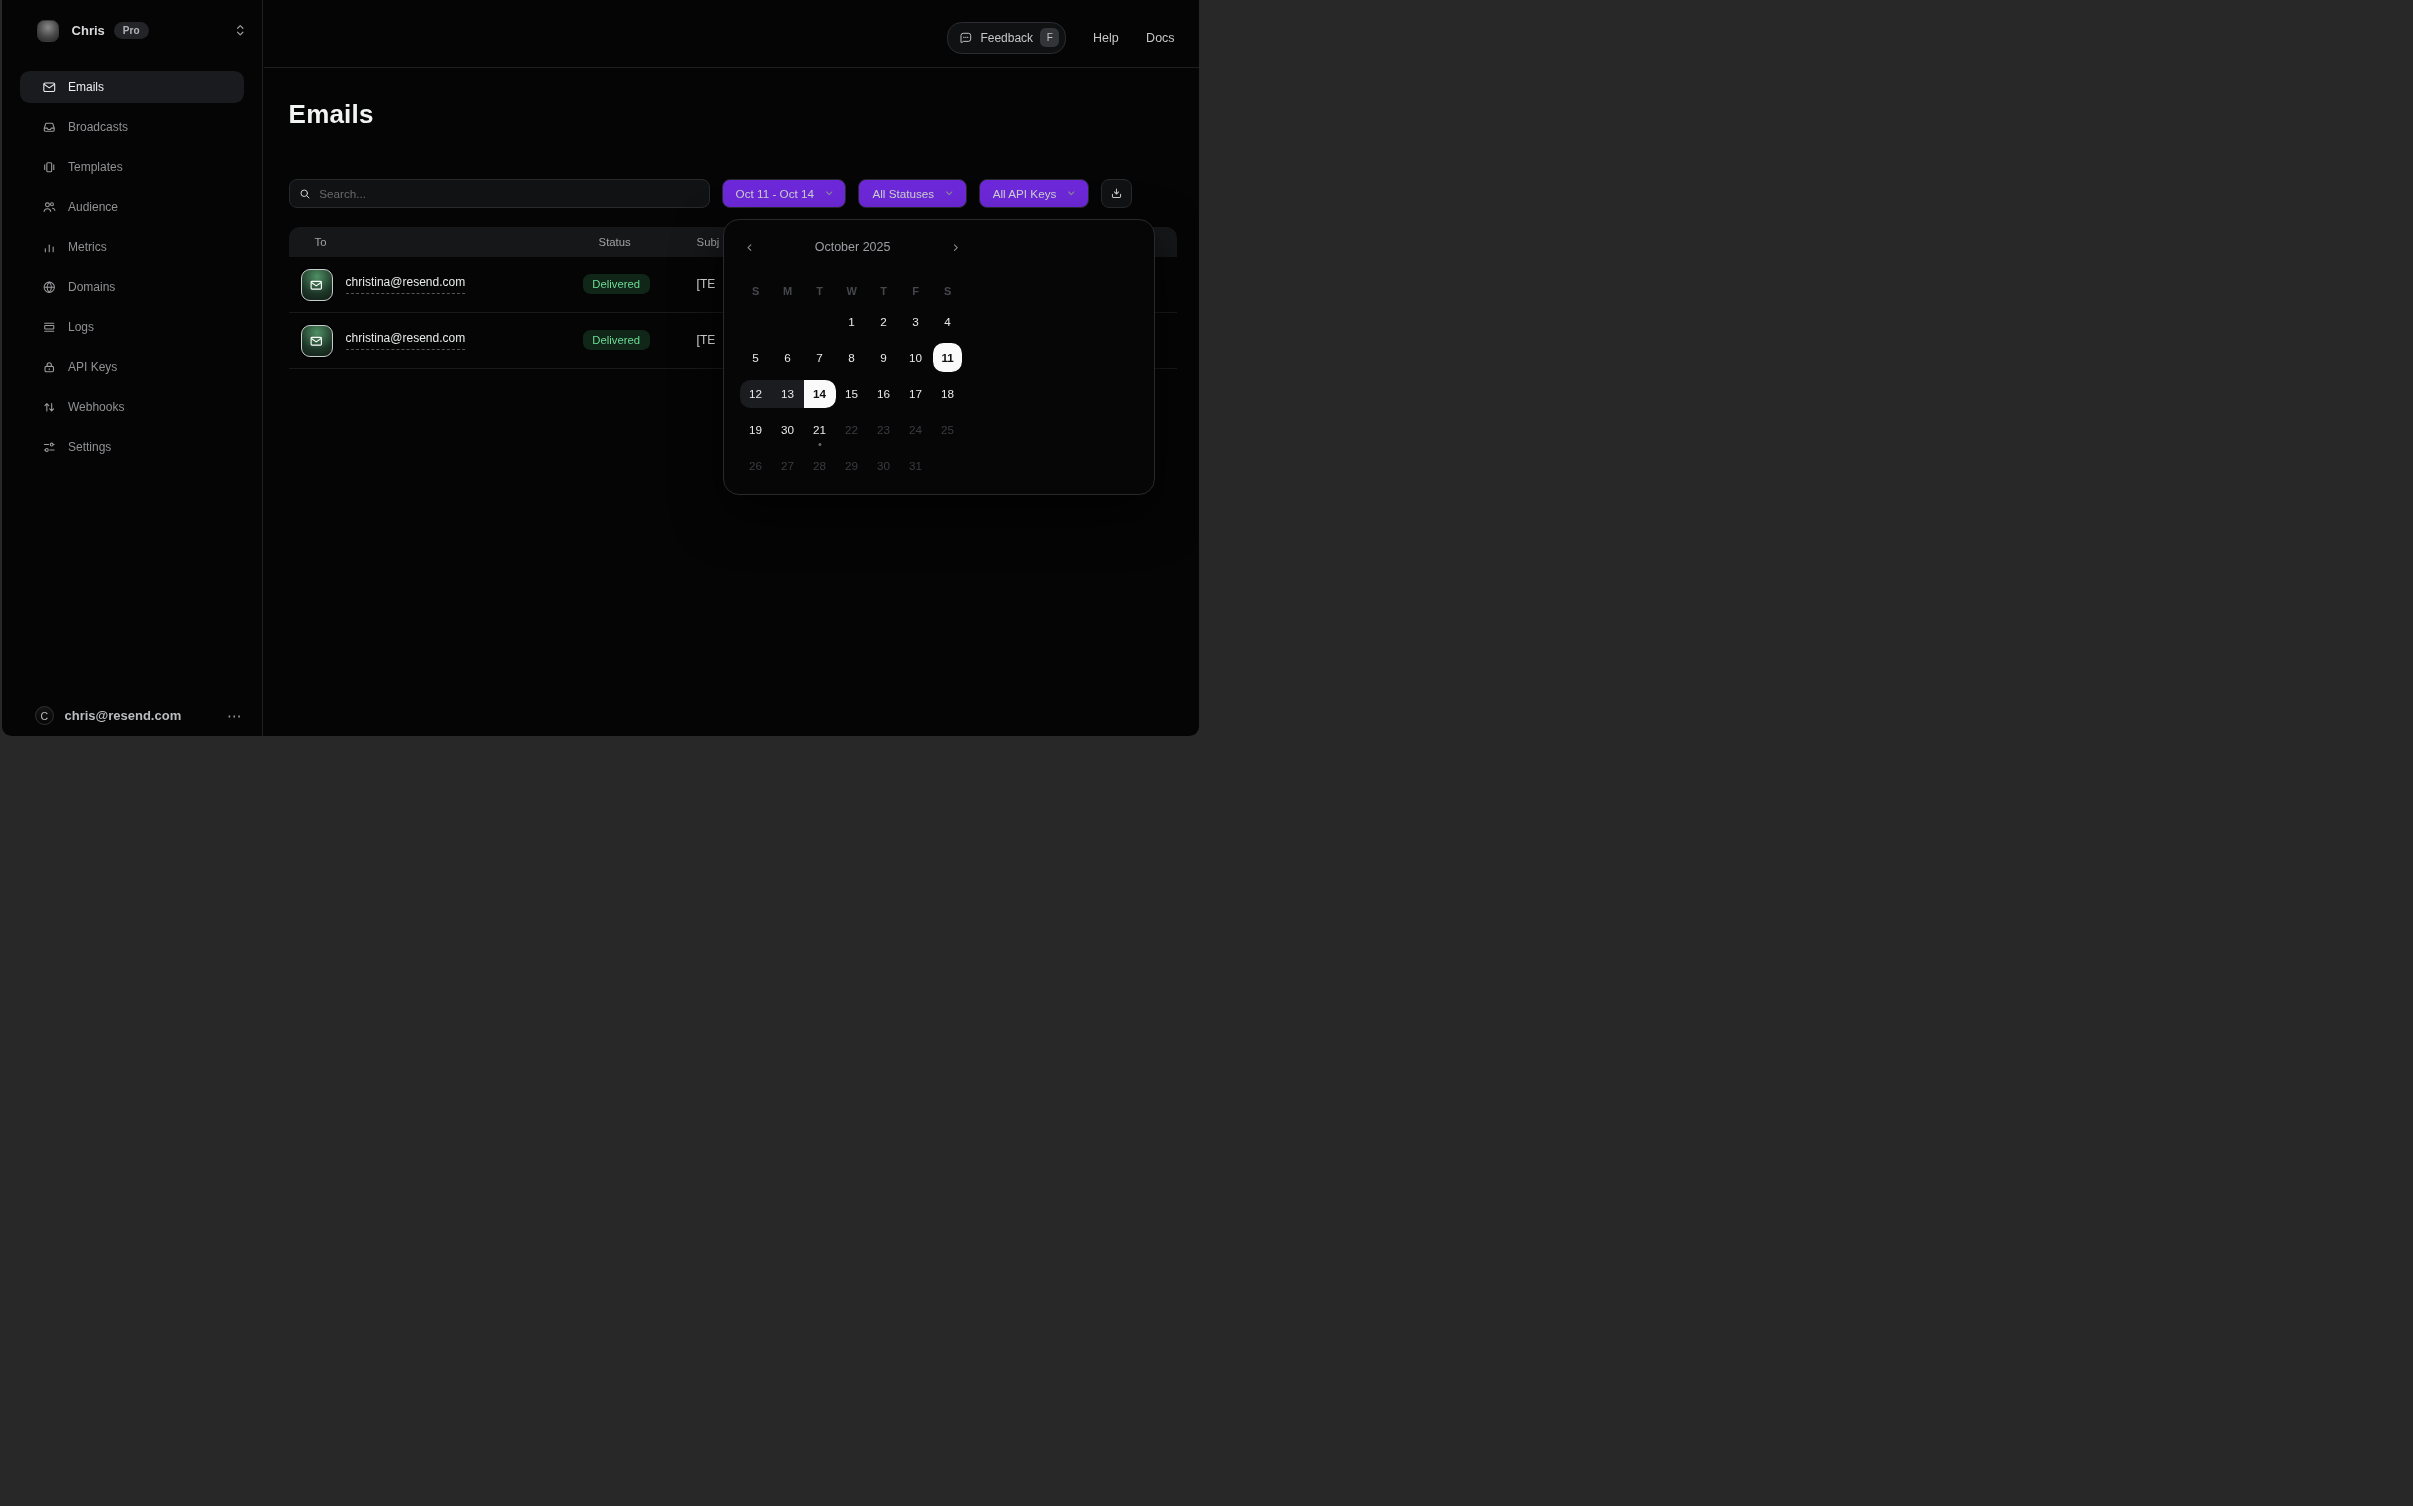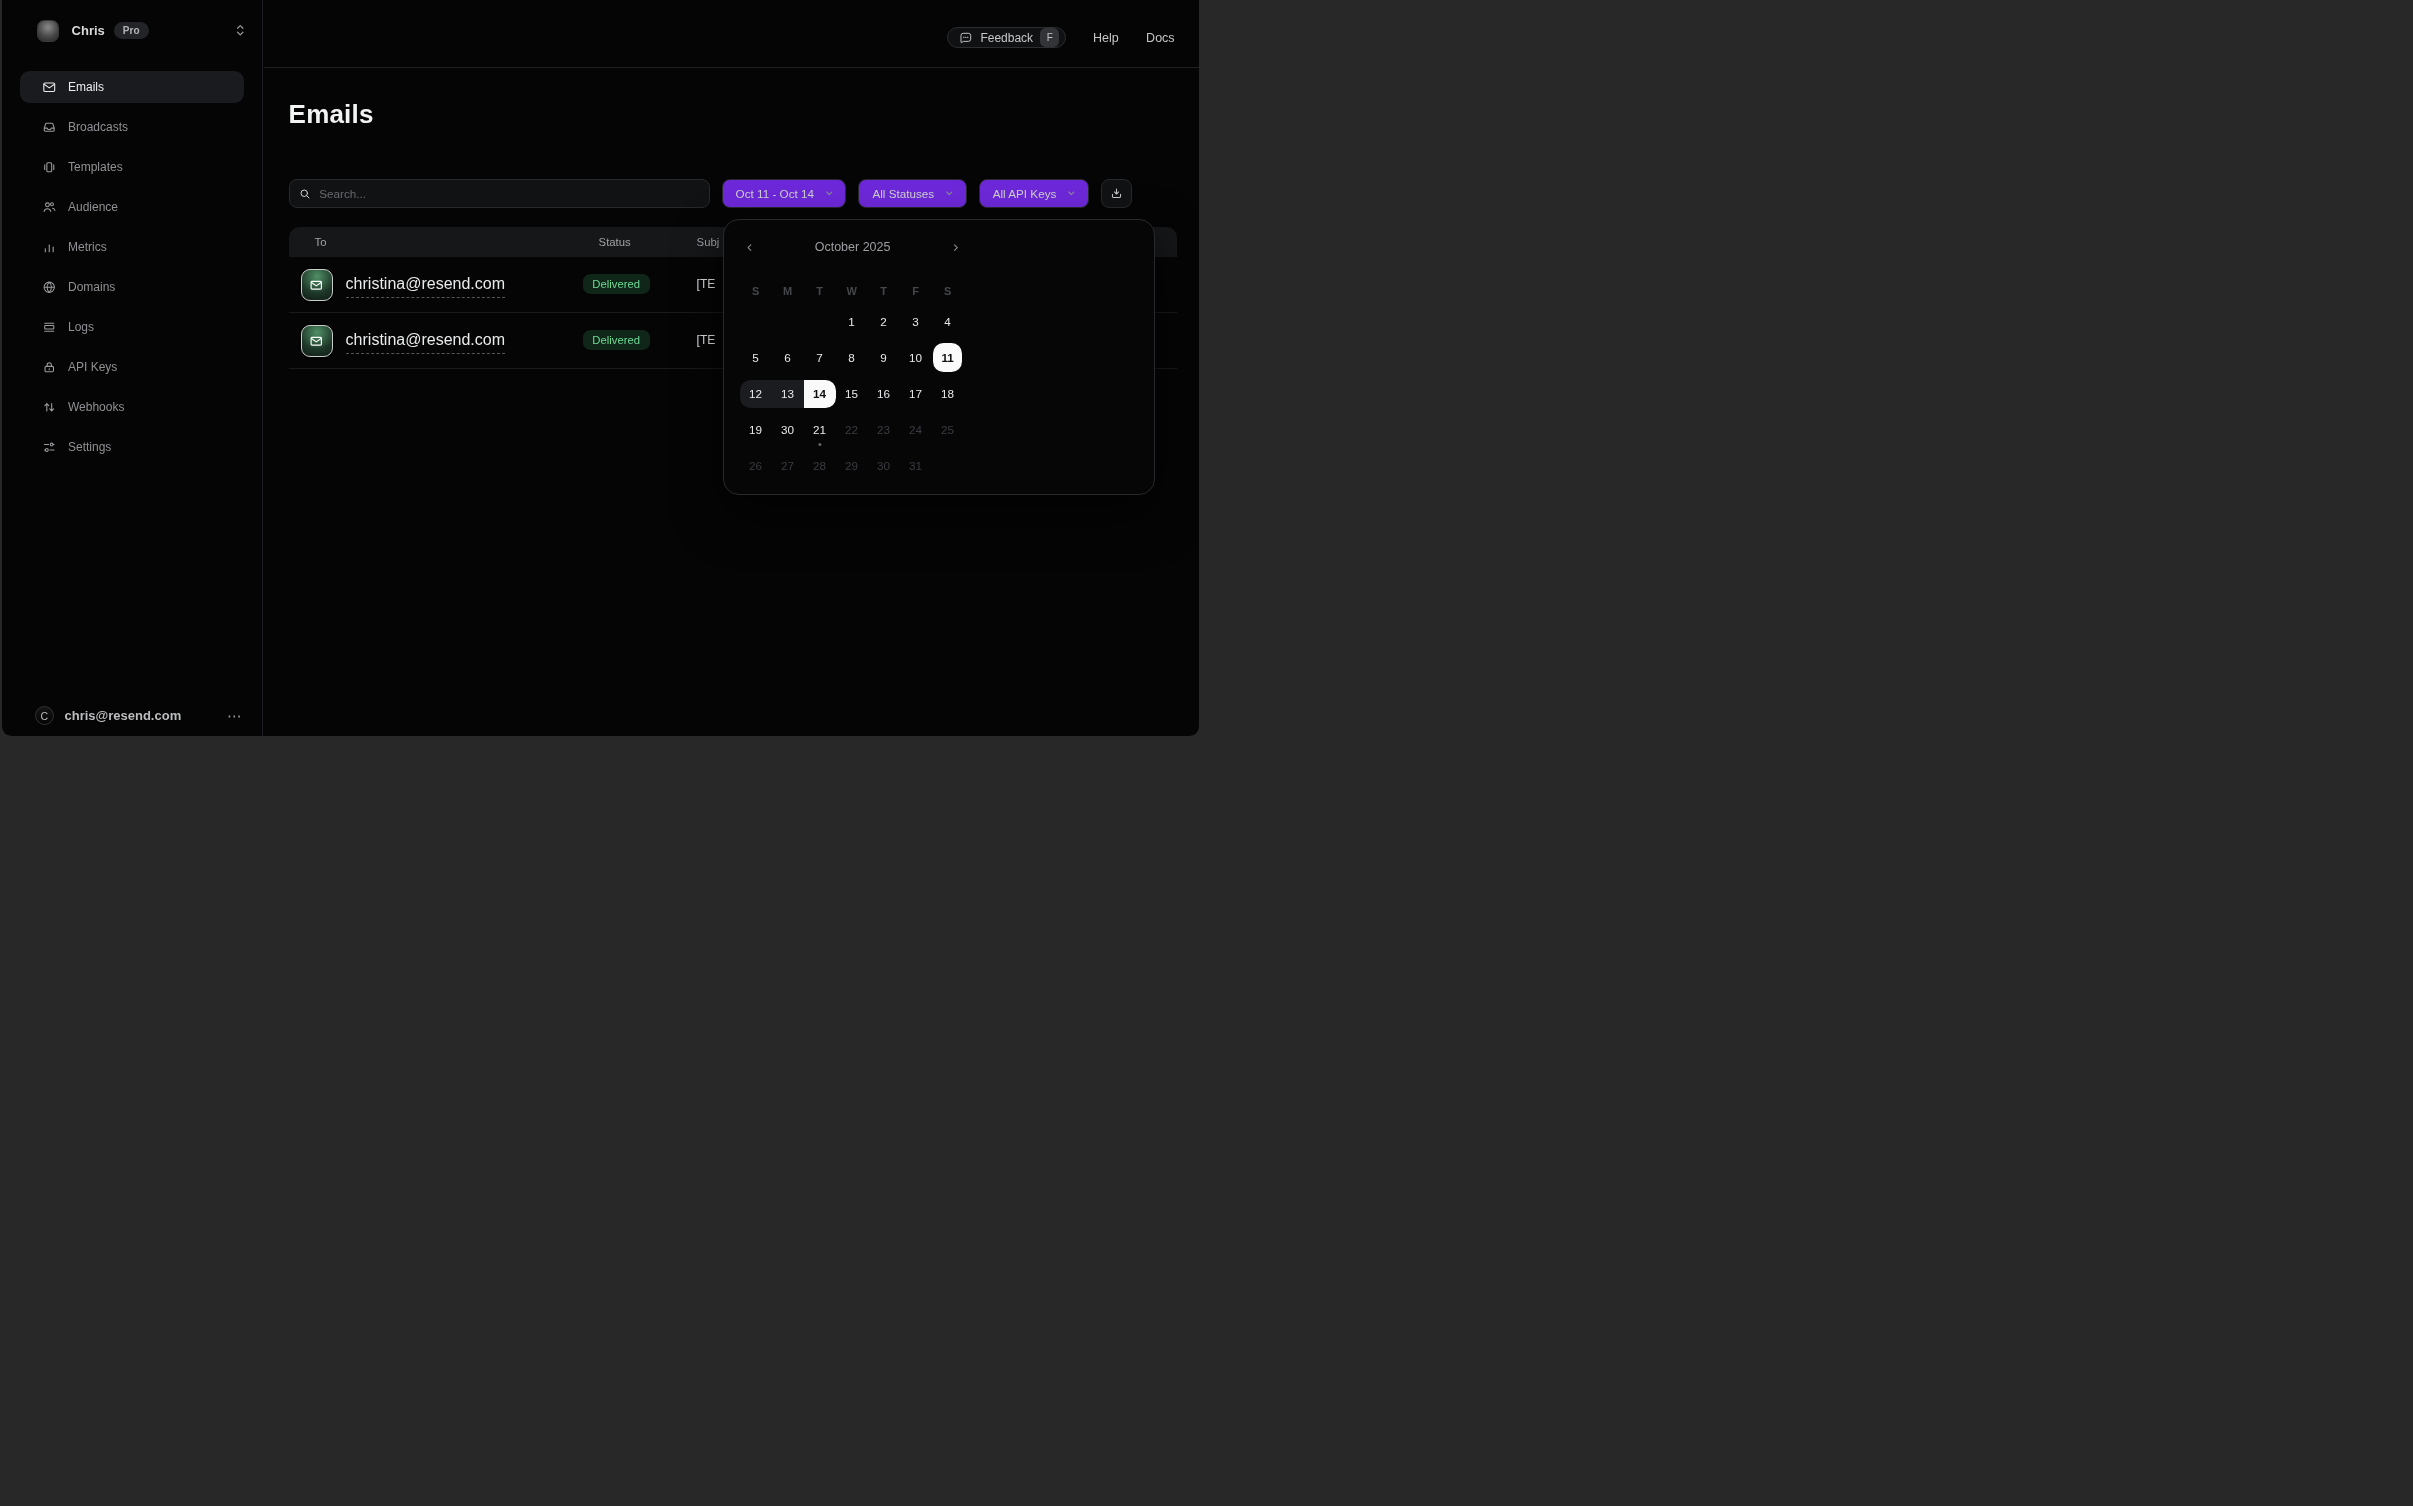--- a/index.html
+++ b/index.html
@@ -31,21 +31,21 @@
   .c-avatar { width:19.4px; height:19.4px; border-radius:50%; border:0.8px solid #2f3134; flex:none;
               color:#bcbdbf; font-size:10.5px; display:flex; align-items:center; justify-content:center;
               background:linear-gradient(180deg,#151515,#050505); }
   .acc-email { margin-left:10.5px; font-size:13px; font-weight:700; color:#bcbdbf; }
   .dots { margin-left:auto; margin-right:11.3px; color:#97999c; font-size:14.5px; line-height:8px; letter-spacing:0.8px; }
 
   
   .main { position:absolute; left:262px; top:0; right:0; height:100%; }
   .topbar { height:68px; border-bottom:0.8px solid #1d1f21; display:flex; align-items:center;
             justify-content:flex-end; padding:8px 16px 0 0; gap:27.4px; }
-  .feedback { display:flex; align-items:center; gap:7.3px; height:21px; padding:0 5.6px 0 11.3px;
+  .feedback { display:flex; align-items:center; gap:7.3px; height:32px; padding:0 5.6px 0 11.3px;
               background:#101113; border:0.8px solid #2b2d30; border-radius:14.5px;
               color:#c6c7c9; font-size:12px; font-family:inherit; cursor:pointer; }
   .feedback svg { width:13.7px; height:13.7px; color:#c6c7c9; }
   .fkey { background:#323437; color:#c2c3c5; border-radius:5.6px; width:18.6px; height:18.6px;
           display:flex; align-items:center; justify-content:center; font-size:10px; }
   .toplink { color:#c6c7c9; font-size:12.5px; text-decoration:none; cursor:pointer; }
   .toplink:last-child { margin-right:8px; }
 
   .content { padding:0 21px 0 25px; }
   h1 { margin-top:32px; font-size:26px; line-height:29px; font-weight:700; color:#f2f3f3;
@@ -70,21 +70,21 @@
   .thead { position:relative; height:30px; background:#161719; border-radius:10.5px 10.5px 0 0;
            color:#a0a2a6; font-size:11.3px; font-weight:500; }
   .thead span { position:absolute; top:50%; transform:translateY(-50%); }
   .th-to { left:26px; } .th-status { left:310px; } .th-subject { left:408px; }
   .trow { position:relative; height:56px; border-bottom:0.8px solid #191a1c; cursor:pointer; }
   .mail-tile { position:absolute; left:12px; top:12px; width:32px; height:32px; border-radius:9px;
                border:1.2px solid #c9cbcd; display:flex; align-items:center; justify-content:center;
                background:radial-gradient(circle at 50% 22%, #4f9065, #1d3627 62%, #101d16);
                box-shadow:0 0 0 1.6px rgba(0,0,0,.6); }
   .mail-tile svg { width:14.5px; height:14.5px; color:#ffffff; }
-  .td-to { position:absolute; left:57px; top:18px; color:#e9eaeb; font-size:16px;
+  .td-to { position:absolute; left:57px; top:18px; color:#e9eaeb; font-size:12px;
            border-bottom:0.8px dashed #54565b; padding-bottom:3.2px; }
   .badge { position:absolute; left:294px; top:17px; background:#0f2618; color:#6fdb96;
            font-size:11.3px; padding:4px 9.7px; border-radius:7.3px; }
   .td-subject { position:absolute; left:408px; top:19.4px; color:#e2e3e5; font-size:12px; }
 
   
   .popover { position:absolute; left:721px; top:219px; width:432px; height:276px;
              background:#060607; border:0.8px solid #28292c; border-radius:16px;
              box-shadow:0 19.4px 48px rgba(0,0,0,.65); padding:9.7px 9px 9.7px 16px; display:flex; }
   .presets { width:177px; display:flex; flex-direction:column; margin-top:3.2px; }

